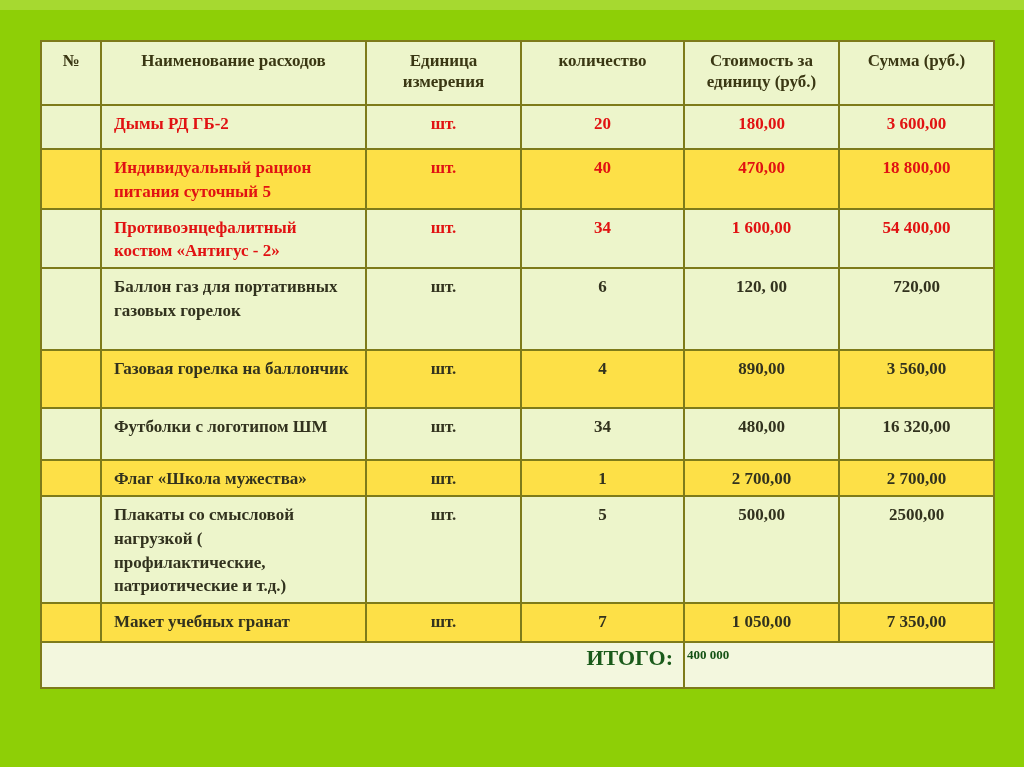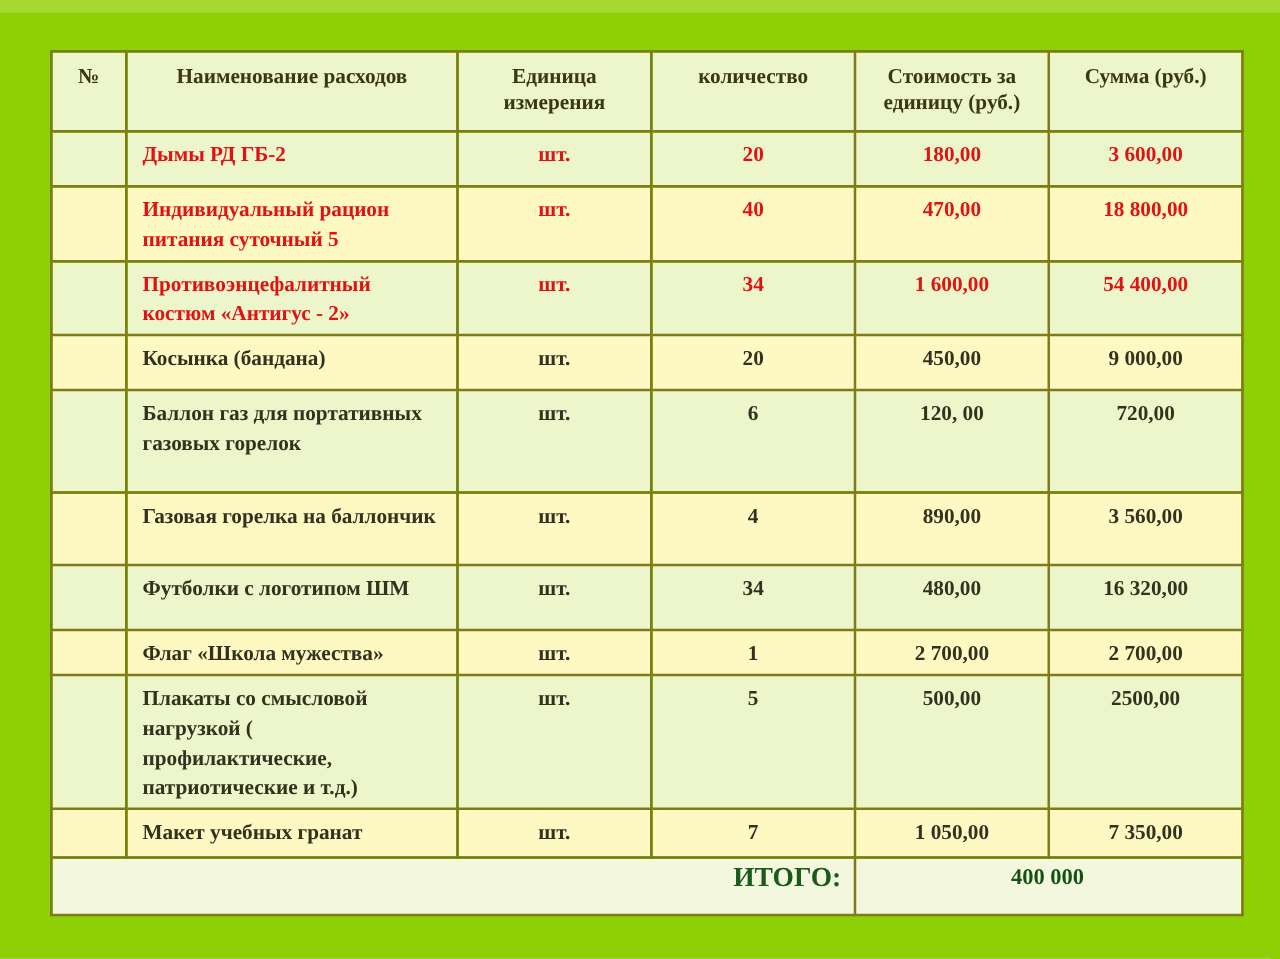--- a/index.html
+++ b/index.html
@@ -61,38 +61,38 @@
     padding-left: 12px;
     padding-right: 10px;
   }
   tr.row td.unit,
   tr.row td.qty,
   tr.row td.price,
   tr.row td.sum {
     text-align: center;
   }
   tr.bg-green td { background: #EDF5CB; }
-  tr.bg-cream td { background: #fef9c3; }
+  tr.bg-cream td { background: #fde047; }
   tr.red-text td { color: #E11212; }
   
   tr.footer-row td {
     background: #F3F7DE;
   }
   td.total-label {
     text-align: right;
     vertical-align: middle;
     font-size: 22px;
     color: #1A5A1A;
     padding: 2px 10px 2px 2px;
     margin-top: 13px;
   }
   td.total-value {
-    text-align: center;
+    text-align: left;
     vertical-align: top;
-    font-size: 18px;
+    font-size: 13px;
     color: #145214;
     padding: 4px 4px 2px 2px;
   }
 </style>
 </head>
 <body>
 
 <div class="slide">
   <div class="top-strip"></div>
 
@@ -132,28 +132,20 @@
         <td class="price">470,00</td>
         <td class="sum">18 800,00</td>
       </tr>
       <tr class="row bg-green red-text" style="height:58px">
         <td class="num"></td>
         <td class="name">Противоэнцефалитный костюм «Антигус - 2»</td>
         <td class="unit">шт.</td>
         <td class="qty">34</td>
         <td class="price">1 600,00</td>
         <td class="sum">54 400,00</td>
-      </tr>
-      <tr class="row bg-cream" style="height:44px">
-        <td class="num"></td>
-        <td class="name">Косынка (бандана)</td>
-        <td class="unit">шт.</td>
-        <td class="qty">20</td>
-        <td class="price">450,00</td>
-        <td class="sum">9 000,00</td>
       </tr>
       <tr class="row bg-green" style="height:82px">
         <td class="num"></td>
         <td class="name">Баллон газ для портативных газовых горелок</td>
         <td class="unit">шт.</td>
         <td class="qty">6</td>
         <td class="price">120, 00</td>
         <td class="sum">720,00</td>
       </tr>
       <tr class="row bg-cream" style="height:58px">

